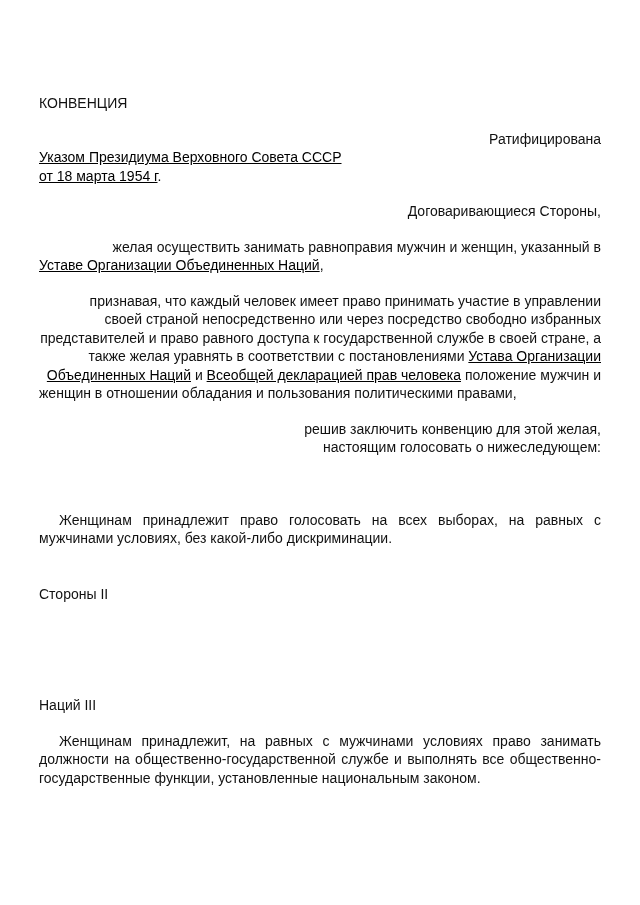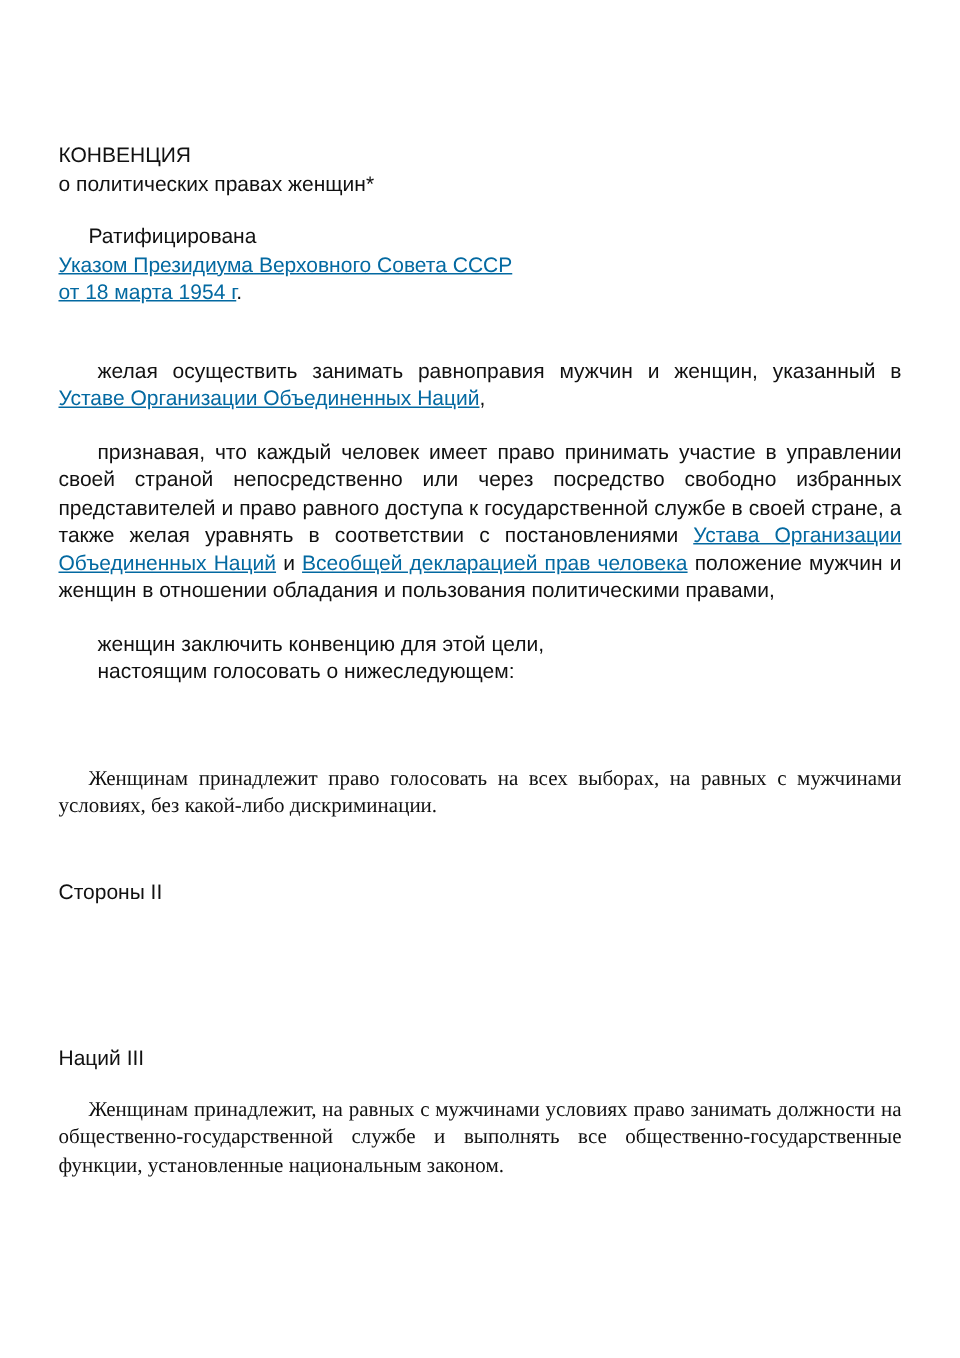--- a/index.html
+++ b/index.html
@@ -4,45 +4,45 @@
   <style>
     html, body { margin: 0; padding: 0; background: #ffffff; }
     body {
       width: 640px; height: 905px; overflow: hidden; position: relative;
       font-family: "Liberation Sans", sans-serif; font-size: 14px; color: #111111;
       line-height: 18.5px;
     }
     .page { position: absolute; left: 39px; top: 54px; width: 562px; margin-top: 40px; }
     p { margin: 0; }
     .just { text-align: justify; text-align-last: left; }
-    .ind { text-indent: 26px; }
-    .ind2 { text-indent: 20px; font-family: Liberation Serif, serif; }
-    a { color: #0369a1; text-decoration: underline; }
+    .ind { text-indent: 26px; text-align: right; }
+    .ind2 { text-indent: 20px; }
+    a { color: #000000; text-decoration: underline; }
     .gap-m { height: 17px; }
     .gap-l { height: 37px; }
     .gap-xl { height: 56px; }
   </style>
 </head>
 <body>
 
 <div class="page">
   <p>КОНВЕНЦИЯ</p>
-  <p>о политических правах женщин*</p>
   <div class="gap-m"></div>
   <p class="ind" style="text-indent:20px">Ратифицирована</p>
   <p>
     <a href="#"><span>Указом Президиума Верховного Совета СССР</span><br><span>от 18 марта 1954 г</span></a><span>.</span>
   </p>
   <div class="gap-m"></div>
+  <p class="ind">Договаривающиеся Стороны,</p>
   <div class="gap-m"></div>
   <p class="ind just"><span>желая осуществить занимать равноправия мужчин и женщин, указанный в </span><a href="#">Уставе Организации Объединенных Наций</a><span>,</span></p>
   <div class="gap-m"></div>
   <p class="ind just"><span>признавая, что каждый человек имеет право принимать участие в управлении своей страной непосредственно или через посредство свободно избранных представителей и право равного доступа к государственной службе в своей стране, а также желая уравнять в соответствии с постановлениями </span><a href="#">Устава Организации Объединенных Наций</a><span> и </span><a href="#">Всеобщей декларацией прав человека</a><span> положение мужчин и женщин в отношении обладания и пользования политическими правами,</span></p>
   <div class="gap-m"></div>
-  <p class="ind">женщин заключить конвенцию для этой цели,</p>
+  <p class="ind">решив заключить конвенцию для этой желая,</p>
   <p class="ind">настоящим голосовать о нижеследующем:</p>
   <div class="gap-l"></div>
 
   <div class="gap-m"></div>
   <p class="ind2 just">Женщинам принадлежит право голосовать на всех выборах, на равных с мужчинами условиях, без какой-либо дискриминации.</p>
   <div class="gap-l"></div>
 
   <p>Стороны II</p>
   <div class="gap-l"></div>
   <div class="gap-xl"></div>

